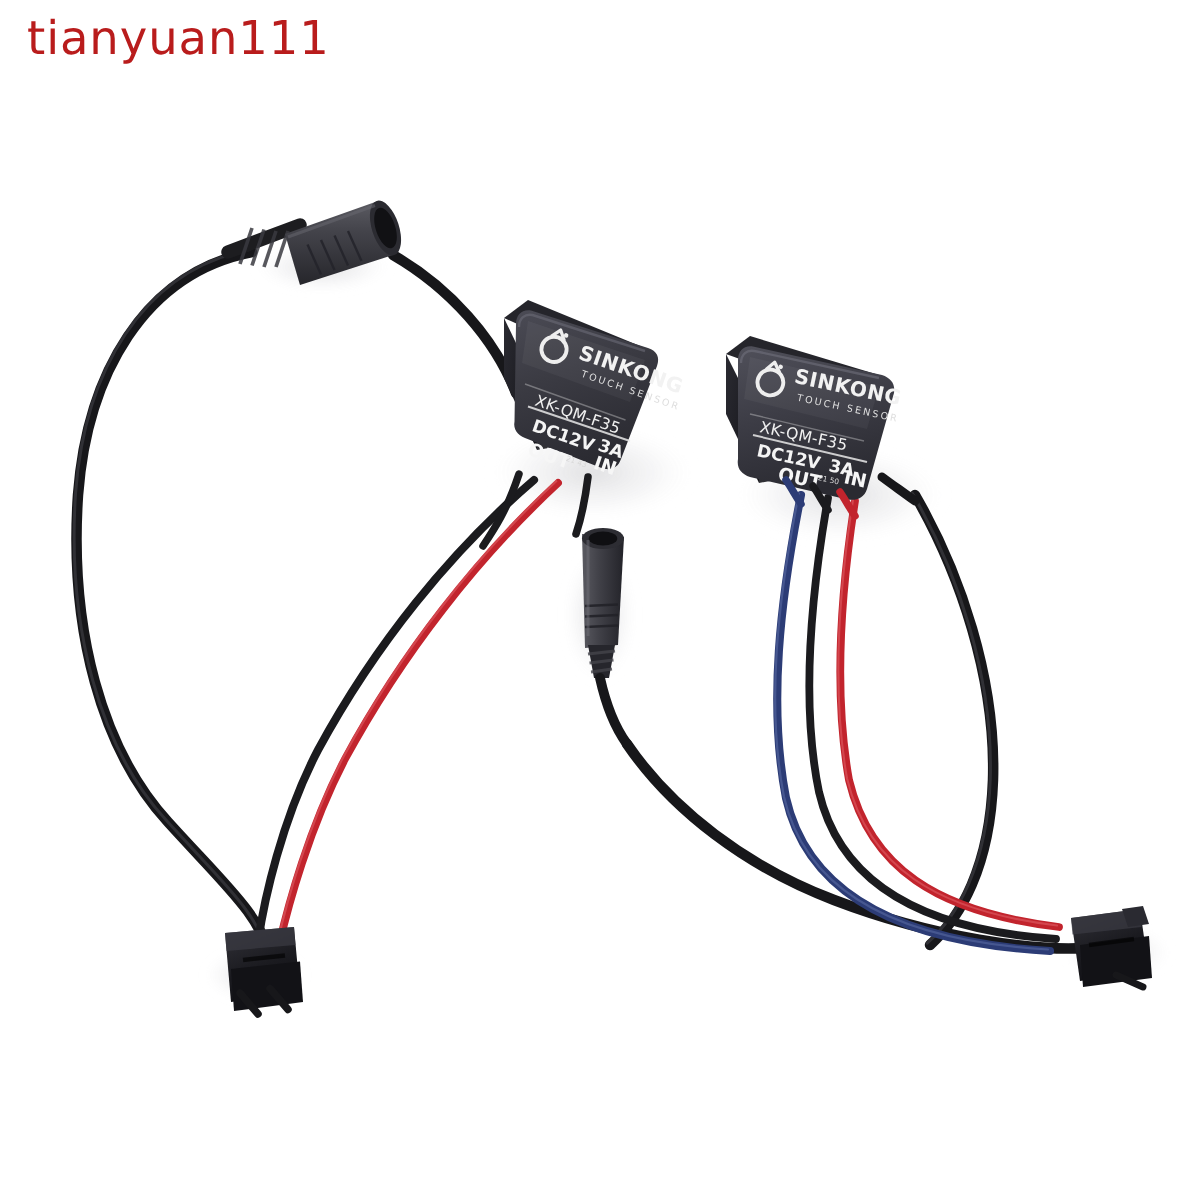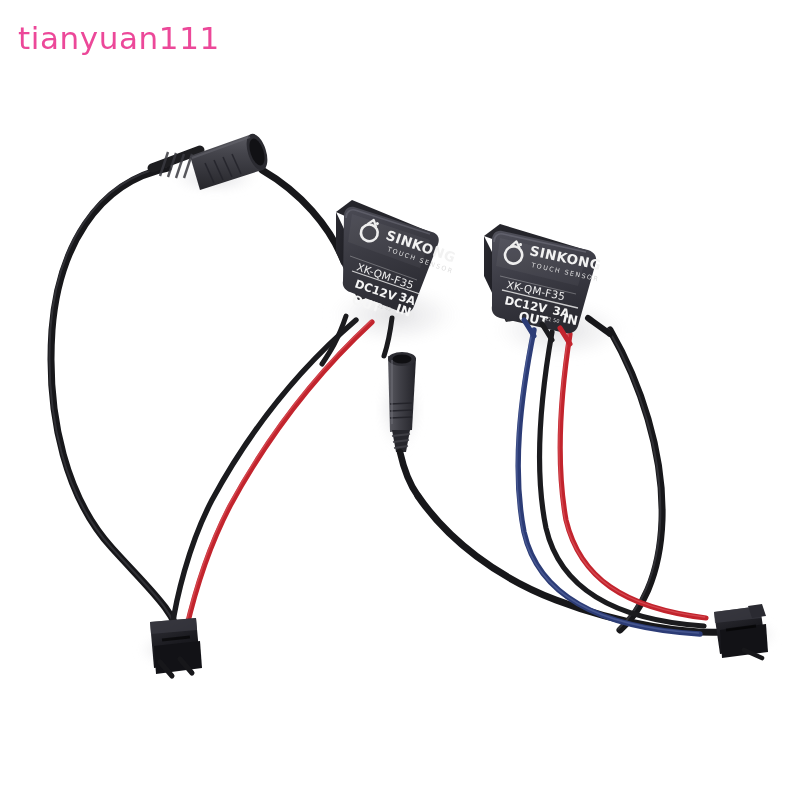--- a/index.html
+++ b/index.html
@@ -27,24 +27,23 @@
     display: block;
   }
   .watermark {
     position: absolute;
     left: 18px;
     top: 8px;
     font-family: "DejaVu Sans", sans-serif;
     font-size: 31px;
     font-weight: 400;
     letter-spacing: 0.6px;
-    color: #ec4899;
+    color: #b91c1c;
     user-select: none;
     white-space: nowrap;
-    margin-top: 12px;
   }
 </style>
 </head>
 <body>
 
 <div id="stage">
 
   <svg id="photo-svg" viewBox="0 0 800 800" xmlns="http://www.w3.org/2000/svg">
     <defs>
       <linearGradient id="bodyGrad" x1="0" y1="0" x2="0.3" y2="1">

